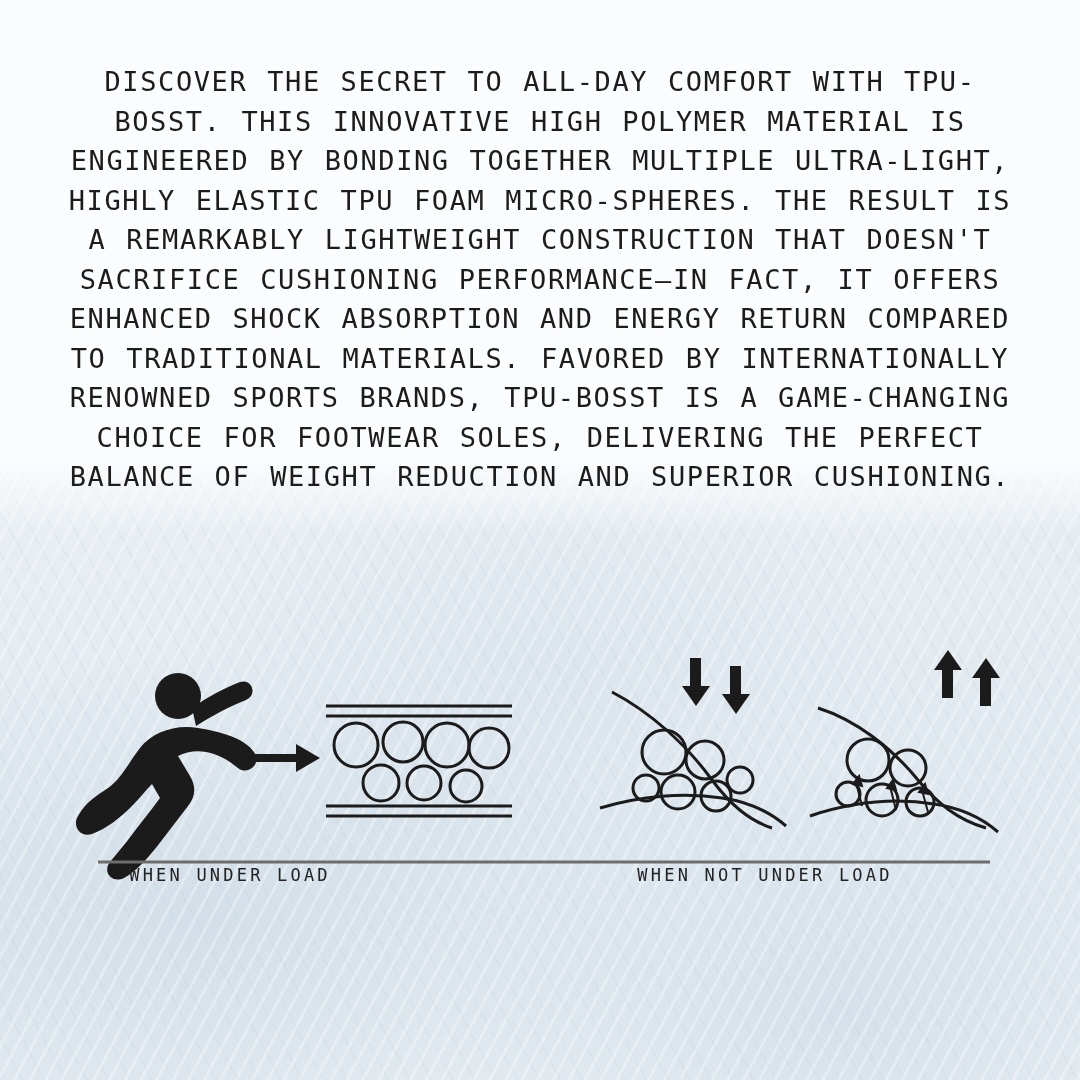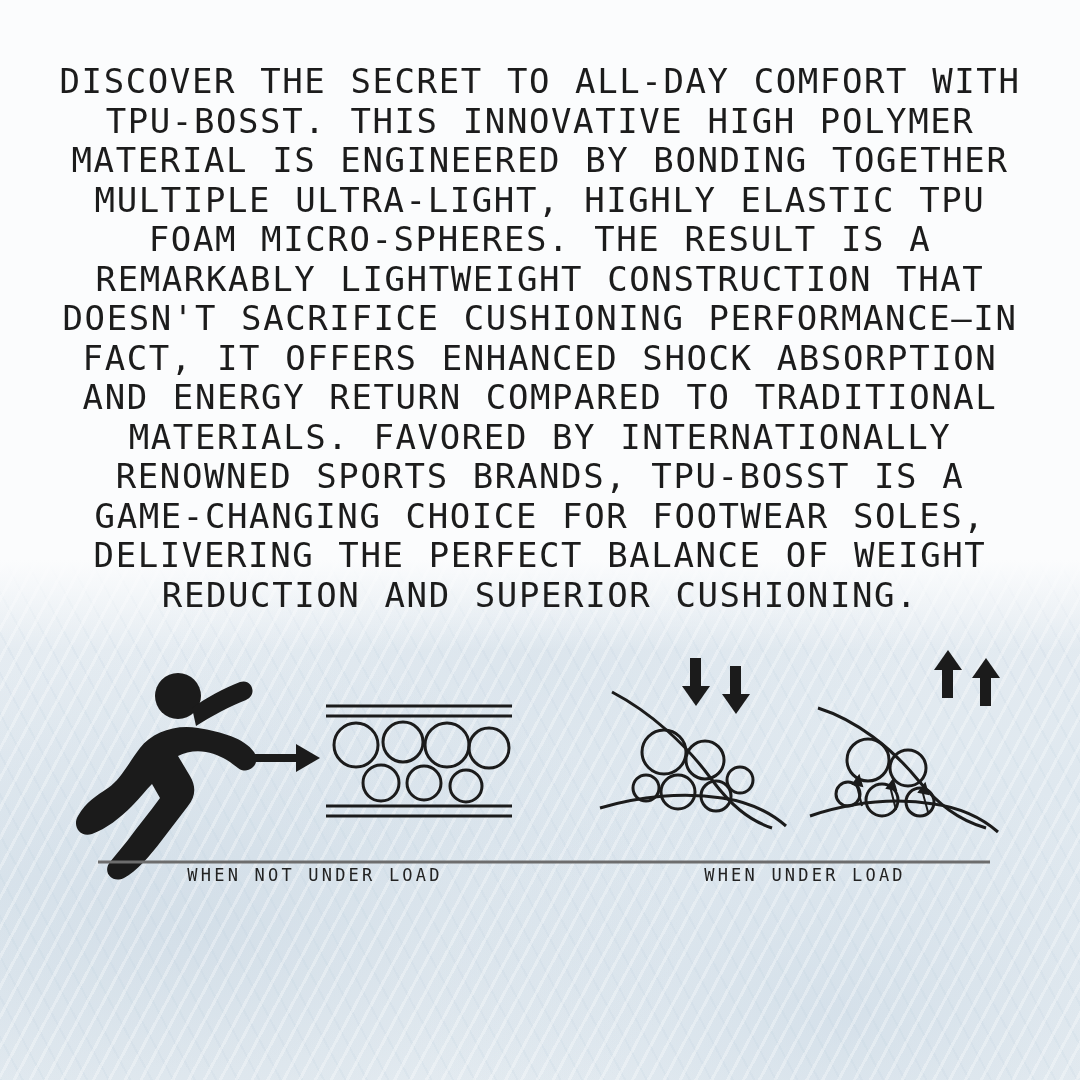--- a/index.html
+++ b/index.html
@@ -41,21 +41,21 @@
     width: 1080px;
     padding: 62px 52px 36px 52px;
     box-sizing: border-box;
     background: linear-gradient(180deg, #fbfcfd 0%, #fbfcfd 86%, rgba(251,252,253,0.0) 100%);
   }
   .body-copy {
     margin: 0;
     text-align: center;
     color: #1c1c1c;
     font-family: "DejaVu Sans Mono", monospace;
-    font-size: 34px;
+    font-size: 27px;
     line-height: 39.5px;
     letter-spacing: 1.6px;
     text-transform: uppercase;
     font-weight: 400;
     word-spacing: 2px;
   }
   
   .diagram {
     position: absolute;
     left: 0;
@@ -167,16 +167,16 @@
         <path d="M934 50 L962 50 L948 30 Z"></path>
         <rect x="980" y="56" width="11" height="30"></rect>
         <path d="M972 58 L1000 58 L986 38 Z"></path>
       </g>
 
       <line x1="98" y1="242" x2="990" y2="242" stroke="#6d6d6d" stroke-width="3"></line>
     </svg>
   </div>
 
   <div class="captions">
+    <div class="caption caption-right">When Under Load</div>
     <div class="caption caption-left">When Not Under Load</div>
-    <div class="caption caption-right">When Under Load</div>
   </div>
 </div>
 
 </body></html>

